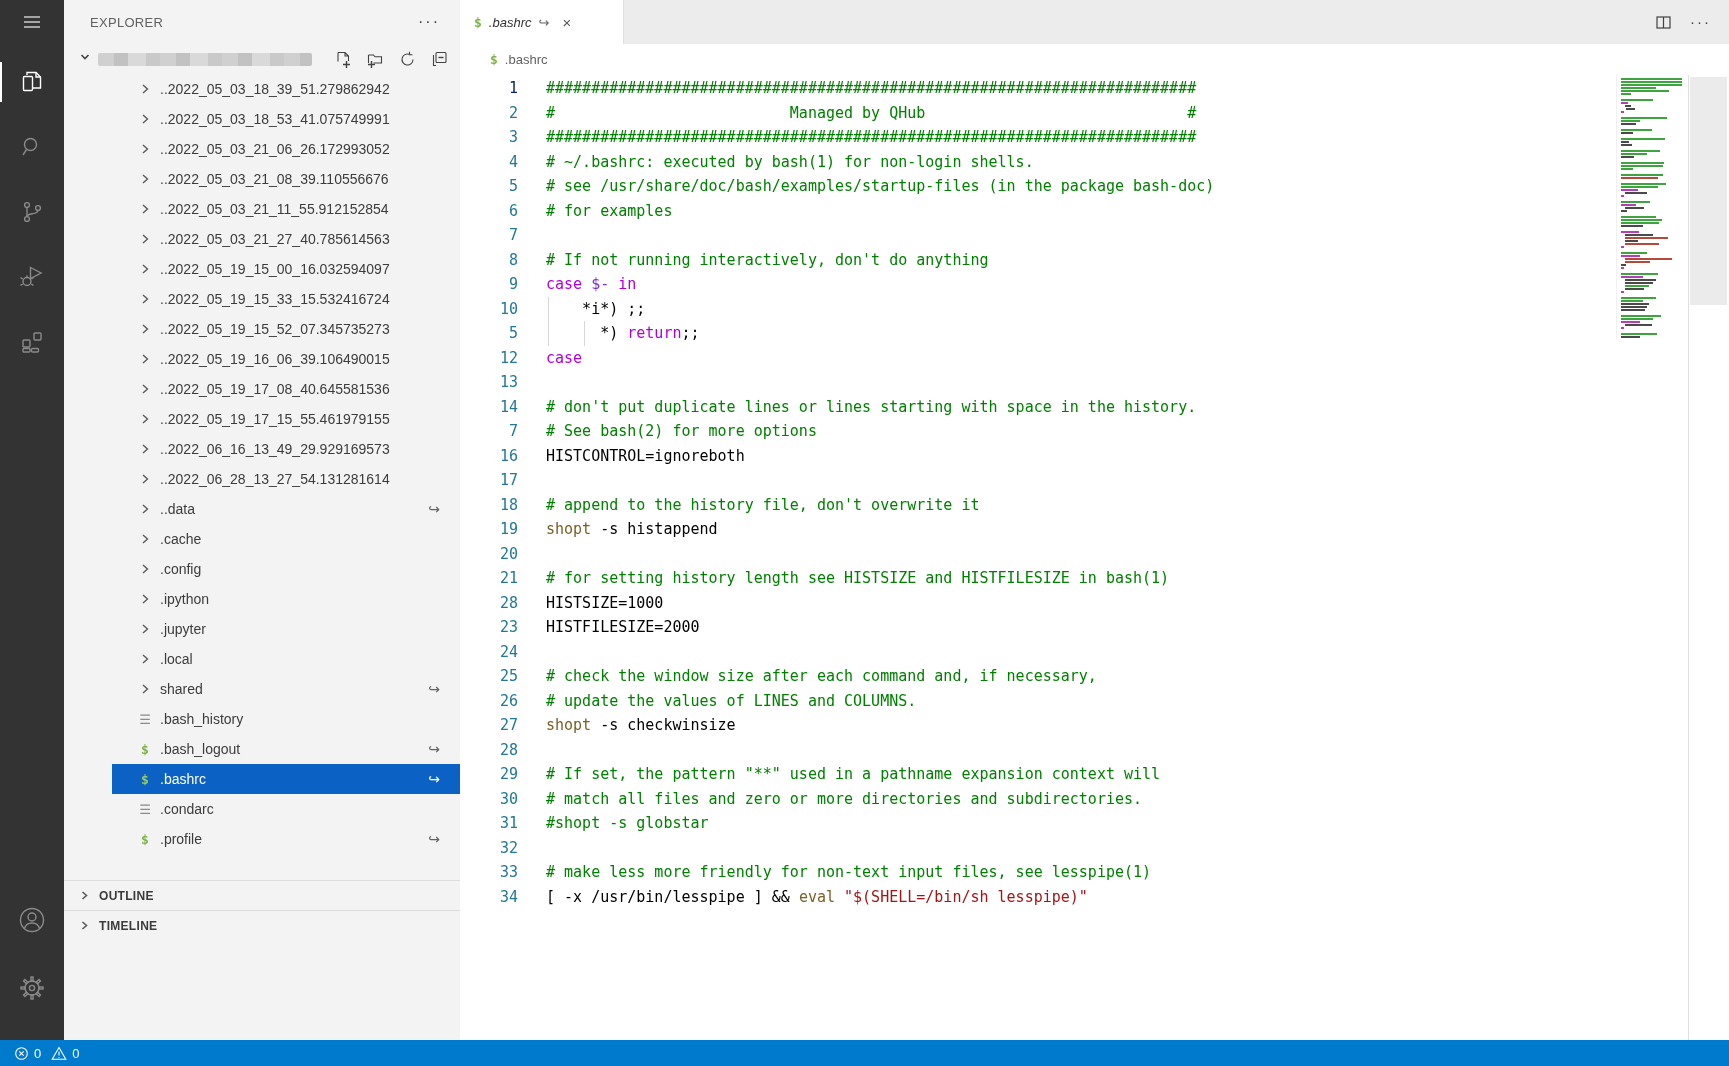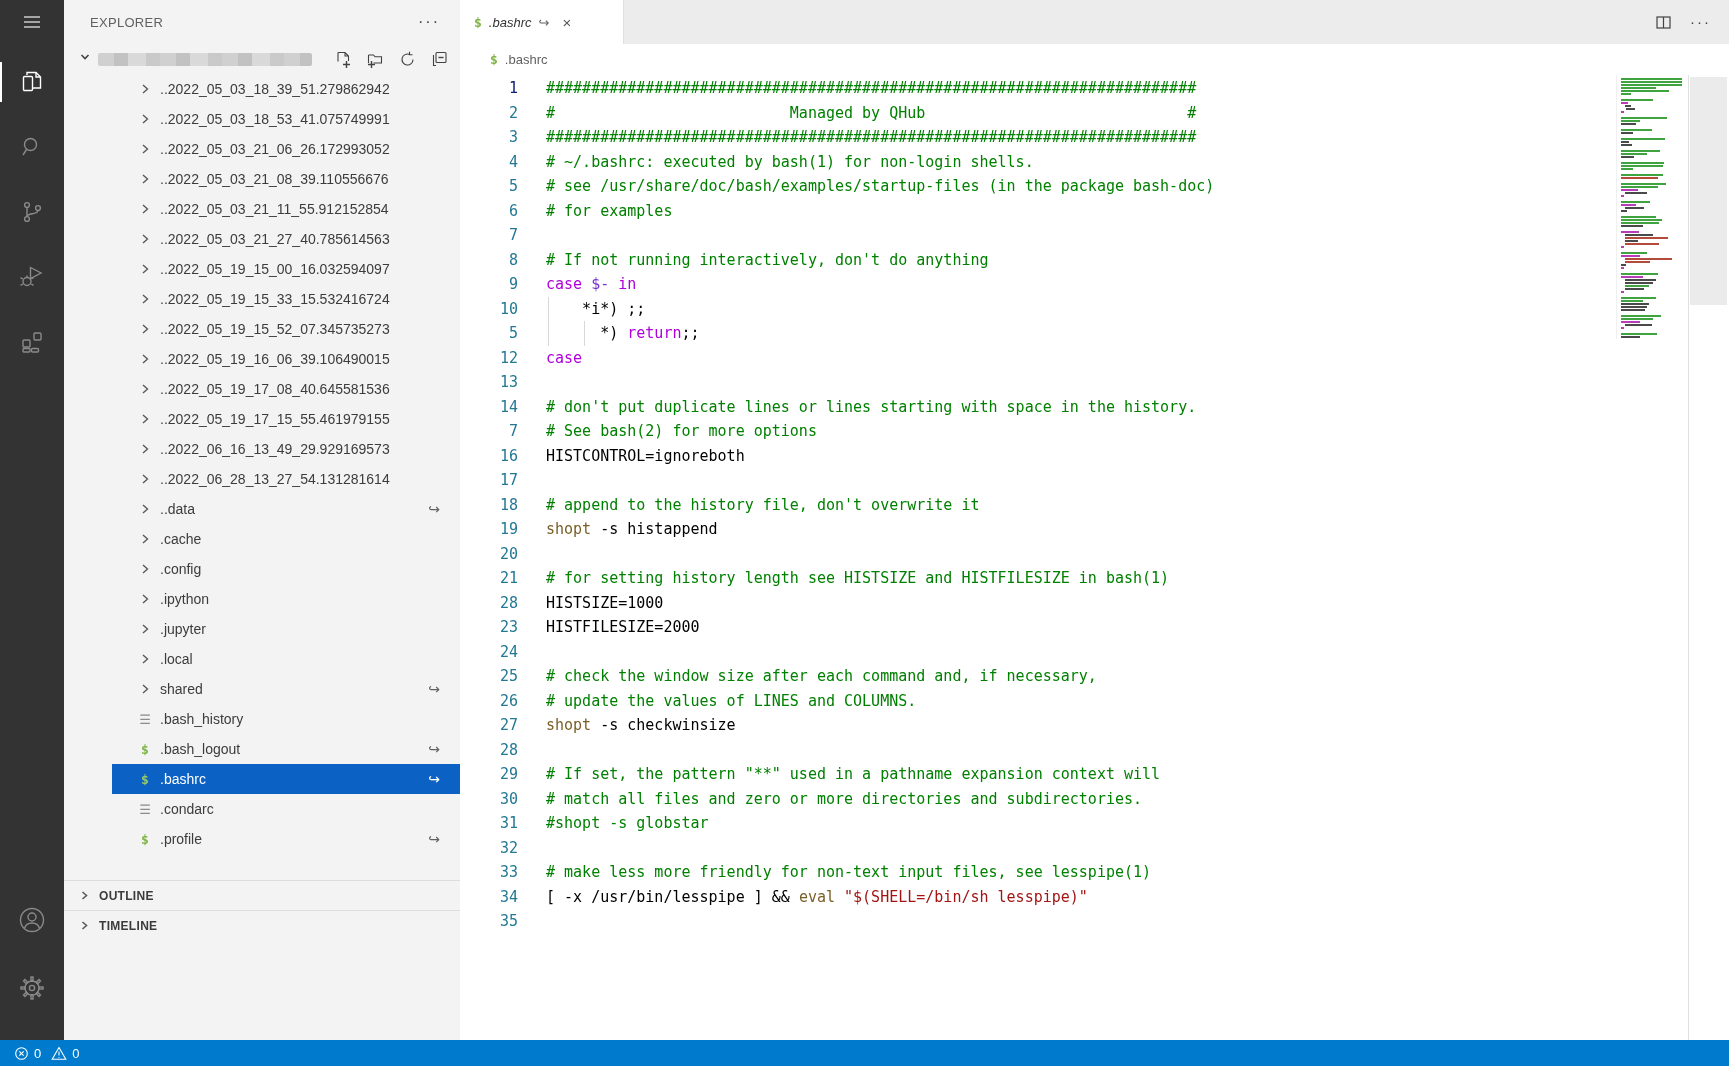--- a/index.html
+++ b/index.html
@@ -482,21 +482,20 @@
             <div class="line"><span class="ln">25</span><span class="lc"><span class="tok-cm"># check the window size after each command and, if necessary,</span></span></div>
             <div class="line"><span class="ln">26</span><span class="lc"><span class="tok-cm"># update the values of LINES and COLUMNS.</span></span></div>
             <div class="line"><span class="ln">27</span><span class="lc"><span class="tok-fn">shopt</span><span class="tok-tx"> -s checkwinsize</span></span></div>
             <div class="line"><span class="ln">28</span><span class="lc"></span></div>
             <div class="line"><span class="ln">29</span><span class="lc"><span class="tok-cm"># If set, the pattern "**" used in a pathname expansion context will</span></span></div>
             <div class="line"><span class="ln">30</span><span class="lc"><span class="tok-cm"># match all files and zero or more directories and subdirectories.</span></span></div>
             <div class="line"><span class="ln">31</span><span class="lc"><span class="tok-cm">#shopt -s globstar</span></span></div>
             <div class="line"><span class="ln">32</span><span class="lc"></span></div>
             <div class="line"><span class="ln">33</span><span class="lc"><span class="tok-cm"># make less more friendly for non-text input files, see lesspipe(1)</span></span></div>
             <div class="line"><span class="ln">34</span><span class="lc"><span class="tok-tx">[ -x /usr/bin/lesspipe ] &amp;&amp; </span><span class="tok-fn">eval</span><span class="tok-tx"> </span><span class="tok-str">"$(SHELL=/bin/sh lesspipe)"</span></span></div>
-            <div class="line"><span class="ln">35</span><span class="lc"></span></div>
           </div>
         <div class="minimap" id="minimap">
             <div class="mm-row" style="background: rgb(63, 163, 63); width: 95%; margin-left: 0%;"></div>
             <div class="mm-row" style="background: rgb(63, 163, 63); width: 95%; margin-left: 0%;"></div>
             <div class="mm-row" style="background: rgb(63, 163, 63); width: 95%; margin-left: 0%;"></div>
             <div class="mm-row" style="background: rgb(63, 163, 63); width: 55%; margin-left: 0%;"></div>
             <div class="mm-row" style="background: rgb(63, 163, 63); width: 75%; margin-left: 0%;"></div>
             <div class="mm-row" style="background: rgb(63, 163, 63); width: 16%; margin-left: 0%;"></div>
             <div class="mm-row" style="background: transparent; width: 0%; margin-left: 0%;"></div>
             <div class="mm-row" style="background: rgb(63, 163, 63); width: 50%; margin-left: 0%;"></div>

